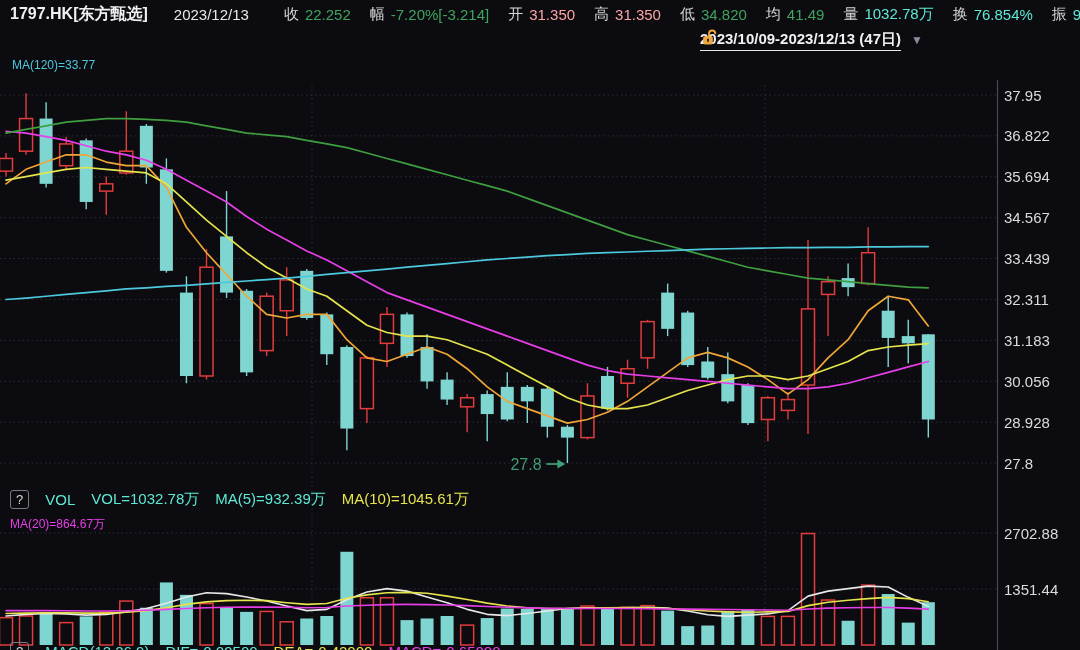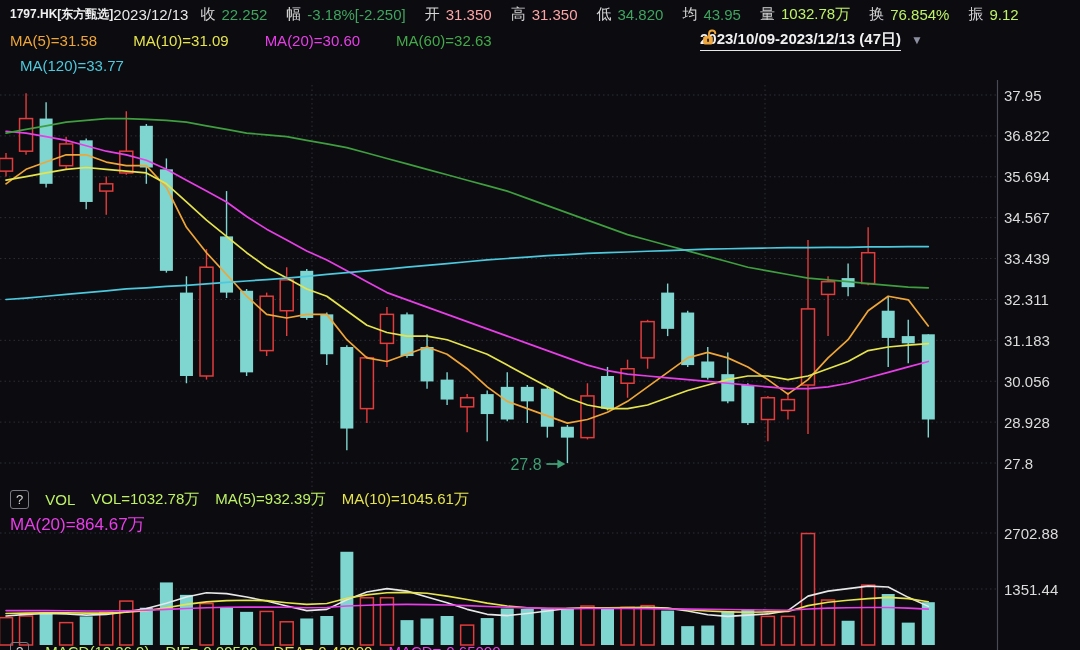--- a/index.html
+++ b/index.html
@@ -2,95 +2,89 @@
 <html><head>
 <meta charset="utf-8">
 <style>
   html,body{margin:0;padding:0;background:#0b0b10;}
   body{width:1080px;height:650px;overflow:hidden;position:relative;
        font-family:"Liberation Sans","DejaVu Sans",sans-serif;
        -webkit-font-smoothing:antialiased;}
   #app{position:absolute;inset:0;}
   .row{position:absolute;display:flex;align-items:center;white-space:nowrap;}
   .hdr{top:3px;left:10px;right:0;height:22px;font-size:15px;color:#cfcfcf;overflow:hidden;}
-  .sym{font-weight:bold;color:#f0f0f0;font-size:12px;}
-  .date{color:#e8e8e8;margin-right:12px;}
+  .sym{font-weight:bold;color:#f0f0f0;font-size:16px;margin-right:26px;}
+  .date{color:#e8e8e8;margin-right:35px;}
   .pair{margin-right:19px;display:flex;align-items:center;}
   .pair .lb{margin-right:6px;color:#d6d6d6;}
-  .c-green{color:#3fa45f;} .c-red{color:#fca5a5;} .c-white{color:#bef264;}
+  .c-green{color:#3fa45f;} .c-red{color:#fca5a5;} .c-white{color:#5eead4;}
   .c-orange{color:#f0a637;} .c-yellow{color:#e6e44c;} .c-magenta{color:#e83ee8;}
   .c-greenln{color:#44a94a;} .c-cyan{color:#4cc9dd;}
   .marow1{top:30px;left:10px;height:20px;font-size:15px;}
   .marow1 span{margin-right:36px;}
-  .marow2{top:55px;left:20px;height:20px;font-size:15px;}
+  .marow2{top:55px;left:12px;height:20px;font-size:12px;}
   .rsel{top:29px;left:700px;height:22px;display:flex;align-items:center;gap:10px;}
   .rtext{color:#f0f0f0;font-size:15px;font-weight:bold;border-bottom:1.5px solid #e8e8e8;padding-bottom:1px;cursor:pointer;}
   .tri{color:#8a90a0;font-size:12px;cursor:pointer;}
   .qbox{display:inline-block;border:1px solid #7a7a85;border-radius:3px;color:#d8d8d8;
         font-size:13px;line-height:17px;padding:0 5px;background:transparent;cursor:pointer;}
   .volhdr{top:489px;left:10px;height:20px;font-size:15px;}
   .volhdr > *{margin-right:16px;}
-  .ma20row{top:514px;left:10px;height:20px;font-size:17px;}
+  .ma20row{top:514px;left:10px;height:20px;font-size:12px;}
   .macdrow{top:641px;left:10px;height:20px;font-size:15px;}
   .macdrow > *{margin-right:16px;}
   svg{position:absolute;top:0;left:0;}
   svg text{font-family:"Liberation Sans","DejaVu Sans",sans-serif;}
 </style>
 </head>
 <body>
 
 <div id="app">
 
   <div class="row hdr">
     <span class="sym">1797.HK[东方甄选]</span>
     <span class="date">2023/12/13</span>
     <span class="pair">
         <span class="lb">收</span>
         <span class="c-green">22.252</span>
       </span>
     <span class="pair">
         <span class="lb">幅</span>
-        <span class="c-green">-3.18%[-2.250]</span>
+        <span class="c-green">-7.20%[-3.214]</span>
       </span>
     <span class="pair">
         <span class="lb">开</span>
         <span class="c-red">31.350</span>
       </span>
     <span class="pair">
         <span class="lb">高</span>
         <span class="c-red">31.350</span>
       </span>
     <span class="pair">
         <span class="lb">低</span>
         <span class="c-green">34.820</span>
       </span>
     <span class="pair">
         <span class="lb">均</span>
-        <span class="c-green">43.95</span>
+        <span class="c-green">41.49</span>
       </span>
     <span class="pair">
         <span class="lb">量</span>
         <span class="c-white">1032.78万</span>
       </span>
     <span class="pair">
         <span class="lb">换</span>
         <span class="c-white">76.854%</span>
       </span>
     <span class="pair">
         <span class="lb">振</span>
         <span class="c-white">9.12</span>
       </span>
   </div>
 
-  <div class="row marow1">
-    <span class="c-orange">MA(5)=31.58</span>
-    <span class="c-yellow">MA(10)=31.09</span>
-    <span class="c-magenta">MA(20)=30.60</span>
-    <span class="c-greenln">MA(60)=32.63</span>
-  </div>
 
   <div class="row rsel">
     <span class="rtext">2023/10/09-2023/12/13 (47日)</span>
     <span class="tri">▼</span>
     <span style="display:inline-flex;">
       <svg width="18" height="18" viewBox="0 0 18 18">
         <path d="M9 7.2 L9 4.6 Q9.2 1.4 12.2 1.5 Q15.2 1.6 15.3 4.4" fill="none" stroke="#f0a83c" stroke-width="1.9" stroke-linecap="round"></path>
         <rect x="3.2" y="7.2" width="9.6" height="8.2" rx="1.6" fill="#f0a83c"></rect>
         <rect x="7.2" y="9.6" width="1.7" height="3.4" rx="0.8" fill="#1a1a20"></rect>
       </svg>

